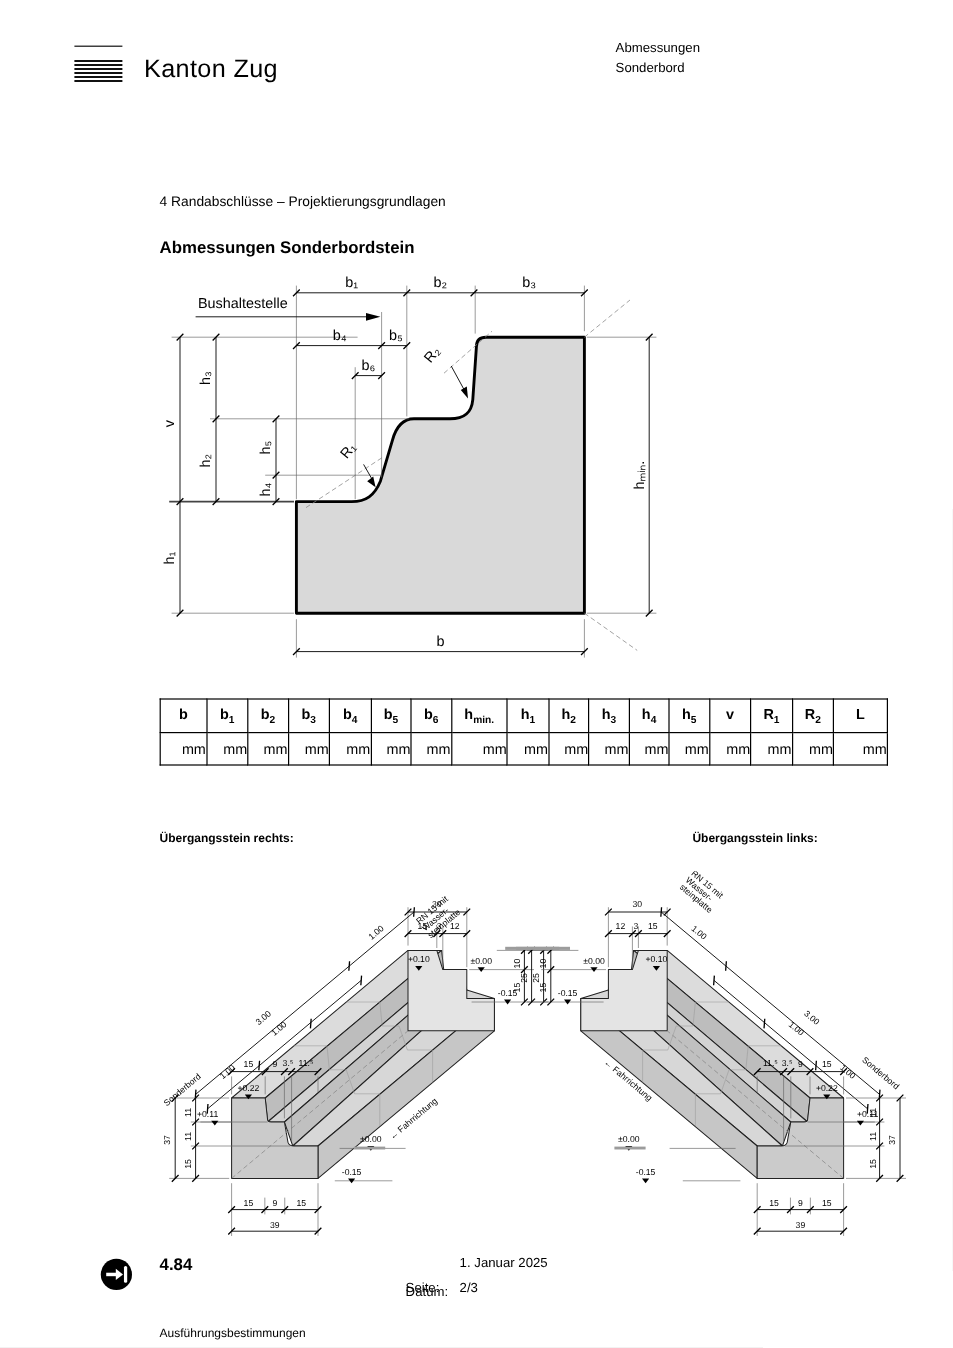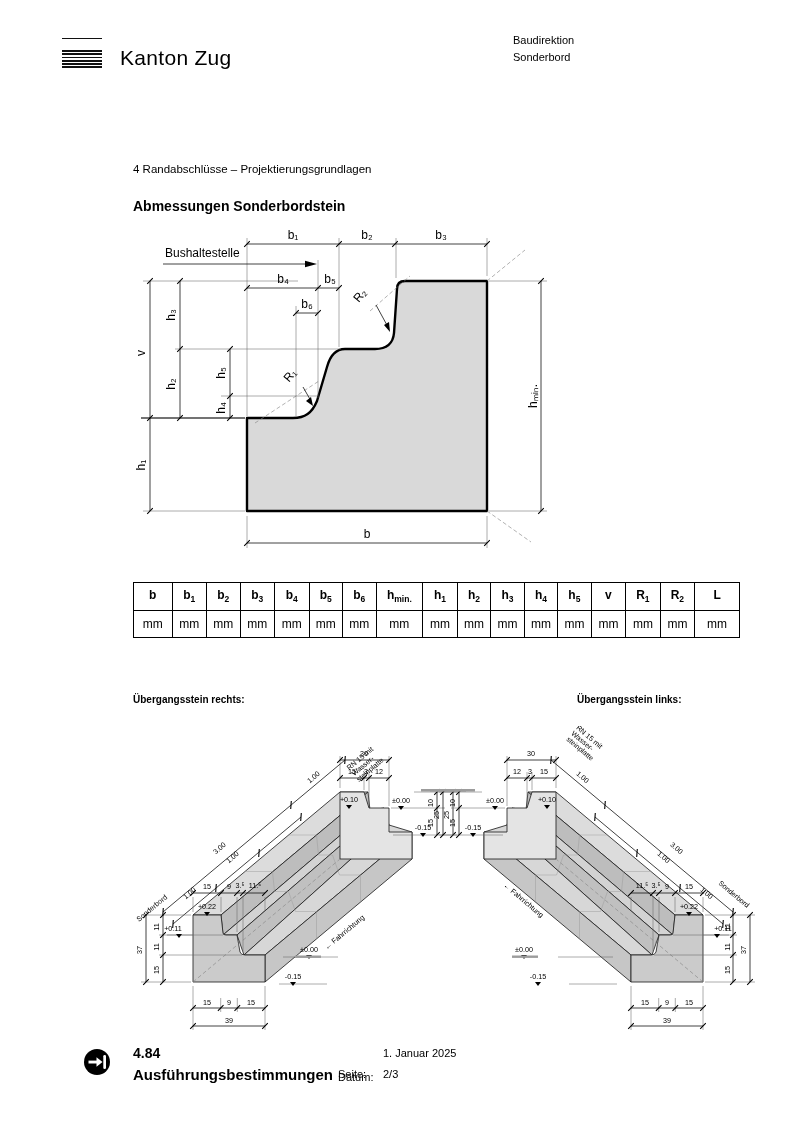--- a/index.html
+++ b/index.html
@@ -28,44 +28,44 @@
   .tri{fill:#000;stroke:none;}
   .prof{stroke:#000;stroke-width:2.4;stroke-linejoin:round;}
   .fc{stroke:#222;stroke-width:.85;stroke-linejoin:round;}
   .g1{stroke:#999;stroke-width:.45;fill:none;}
   .bar{fill:#9c9c9c;}
   
   #dim-table{left:133px;top:582px;width:607px;border-collapse:collapse;table-layout:fixed;
     font-size:12px;text-align:center;position:absolute;}
   #dim-table td,#dim-table th{border:1.4px solid #000;padding:0;}
   #dim-table th{height:27px;font-weight:bold;font-size:12px;}
-  #dim-table tr.u td{height:26px;}
+  #dim-table tr.u td{height:26px;text-align:right;}
   #dim-table tr.v td{height:38px;vertical-align:middle;}
   #dim-table sub{font-size:8.5px;}
   
   .iso-title{font-size:10px;font-weight:bold;text-align:center;}
   
   #f-num{left:133px;top:1045px;font-size:14px;font-weight:bold;}
-  #f-lab{left:133px;top:1066px;font-size:15px;font-weight:bold;}
+  #f-lab{left:133px;top:1106px;font-size:10px;}
   .f-s{font-size:11px;}
   #f-right{left:513px;top:1038px;font-size:11px;line-height:17px;}
   #f-right .w{font-weight:bold;}
 </style>
 </head>
 <body>
 
 <div id="page">
 
   <div class="abs" id="logo">
     <div class="l-top"></div>
     <div class="l-block"></div>
   </div>
   <div class="abs" id="brand">Kanton Zug</div>
   <div class="abs" id="org">
-    <div>Baudirektion</div>
+    <div>Abmessungen</div>
     <div>Sonderbord</div>
   </div>
 
   <div class="abs" id="breadcrumb">4 Randabschlüsse – Projektierungsgrundlagen</div>
   <div class="abs" id="doc-title">Abmessungen Sonderbordstein</div>
 
   <svg class="abs" style="left:133px;top:226px" width="420" height="352" viewBox="0 0 420 352">
 
     <path class="prof" d="M114,285 L114,192 L160,192 C172,192 179,187 184,175 L194,141 C197,130 202,123 212,123
              L242,123 C254,123 260,118 261,107 L264,63 C264,58 266,55 272,55 L354,55 L354,285 Z" fill="#d9d9d9"></path>

